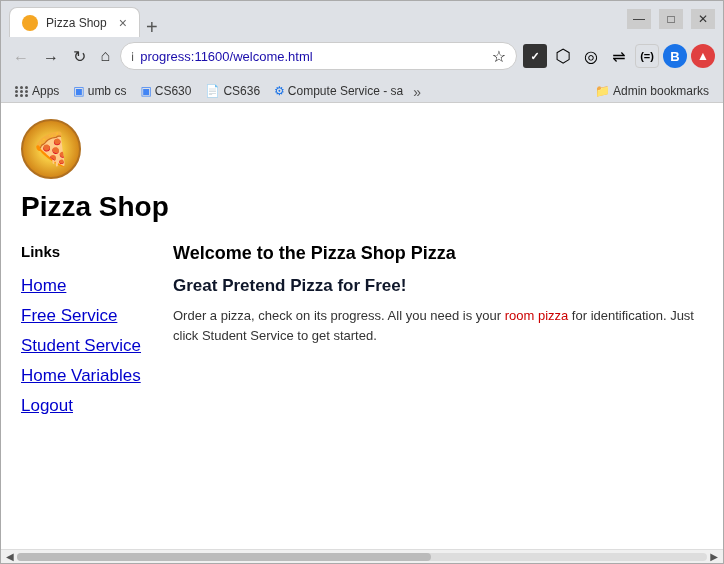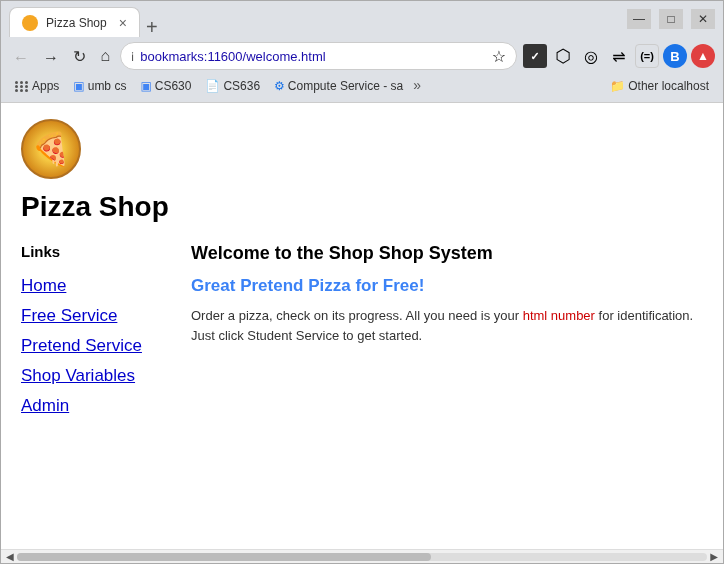--- a/index.html
+++ b/index.html
@@ -137,21 +137,21 @@
       width: 24px; height: 24px;
       border-radius: 50%;
       background: #e04040;
       display: flex; align-items: center; justify-content: center;
     }
     .red-circle::after { content: '▲'; color: #fff; font-size: 12px; }
 
     
     .bookmarks-bar {
       display: flex;
-      align-items: flex-start;
+      align-items: flex-end;
       background: #dee1e6;
       padding: 2px 8px;
       height: 28px;
       gap: 2px;
       border-bottom: 1px solid #ccc;
       font-size: 12px;
     }
     .bookmark-item {
       display: flex;
       align-items: center;
@@ -185,21 +185,21 @@
       border: 2px solid #b07020;
     }
     .page-title {
       font-size: 28px;
       font-weight: bold;
       color: #000;
       margin-bottom: 20px;
     }
     .content-layout {
       display: flex;
-      gap: 40px;
+      gap: 22px;
     }
     .sidebar {
       width: 130px;
       flex-shrink: 0;
     }
     .sidebar-heading {
       font-size: 15px;
       font-weight: bold;
       color: #000;
       margin-bottom: 8px;
@@ -221,21 +221,21 @@
     }
     .welcome-heading {
       font-size: 18px;
       font-weight: bold;
       color: #000;
       margin-bottom: 12px;
     }
     .sub-heading {
       font-size: 17px;
       font-weight: bold;
-      color: #3b82f6;
+      color: #0f172a;
       margin-bottom: 10px;
     }
     .desc-text {
       font-size: 13px;
       color: #333;
       line-height: 1.5;
     }
     .desc-highlight { color: #cc0000; }
 
     
@@ -286,21 +286,21 @@
     </div>
   </div>
 
   <div class="address-bar-row">
     <button class="nav-btn disabled">←</button>
     <button class="nav-btn">→</button>
     <button class="nav-btn">↻</button>
     <button class="nav-btn">⌂</button>
     <div class="address-box">
       <span class="lock-icon">ℹ</span>
-      <span class="address-text">bookmarks:11600/welcome.html</span>
+      <span class="address-text">progress:11600/welcome.html</span>
       <div class="address-icons">
         <span>☆</span>
       </div>
     </div>
     <div class="ext-icons">
       <div class="ext-icon" style="background:#333;border-radius:3px;">
         <span style="color:#fff;font-size:11px;font-weight:bold;">✓</span>
       </div>
       <div class="ext-icon">
         <span style="font-size:18px;">⬡</span>
@@ -347,51 +347,51 @@
       <span>CS636</span>
     </div>
     <div class="bookmark-item">
       <span style="font-size:12px;color:#1a73e8;">⚙</span>
       <span>Compute Service - sa</span>
     </div>
     <span class="bm-dots">»</span>
     <div style="flex:1;"></div>
     <div class="bookmark-item">
       <span style="color:#f5a623;">📁</span>
-      <span>Other localhost</span>
+      <span>Admin bookmarks</span>
     </div>
   </div>
 
   <div class="page-content">
     <div class="page-inner">
 
       <div class="pizza-logo">
         <span>🍕</span>
       </div>
 
       <h1 class="page-title">Pizza Shop</h1>
 
       <div class="content-layout">
 
         <div class="sidebar">
           <div class="sidebar-heading">Links</div>
           <div class="sidebar-links">
             <a class="sidebar-link" href="#">Home</a>
             <a class="sidebar-link" href="#">Free Service</a>
-            <a class="sidebar-link" href="#">Pretend Service</a>
-            <a class="sidebar-link" href="#">Shop Variables</a>
-            <a class="sidebar-link" href="#">Admin</a>
+            <a class="sidebar-link" href="#">Student Service</a>
+            <a class="sidebar-link" href="#">Home Variables</a>
+            <a class="sidebar-link" href="#">Logout</a>
           </div>
         </div>
 
         <div class="main-content">
-          <h2 class="welcome-heading">Welcome to the Shop Shop System</h2>
+          <h2 class="welcome-heading">Welcome to the Pizza Shop Pizza</h2>
           <h3 class="sub-heading">Great Pretend Pizza for Free!</h3>
           <p class="desc-text">
-            <span>Order a pizza, check on its progress. All you need is your </span><span class="desc-highlight">html number</span><span> for identification. Just click Student Service to get started.</span>
+            <span>Order a pizza, check on its progress. All you need is your </span><span class="desc-highlight">room pizza</span><span> for identification. Just click Student Service to get started.</span>
           </p>
         </div>
       </div>
     </div>
   </div>
 
   <div class="page-scrollbar">
     <span class="scroll-arrow">◀</span>
     <div class="scroll-track">
       <div class="scroll-thumb"></div>

